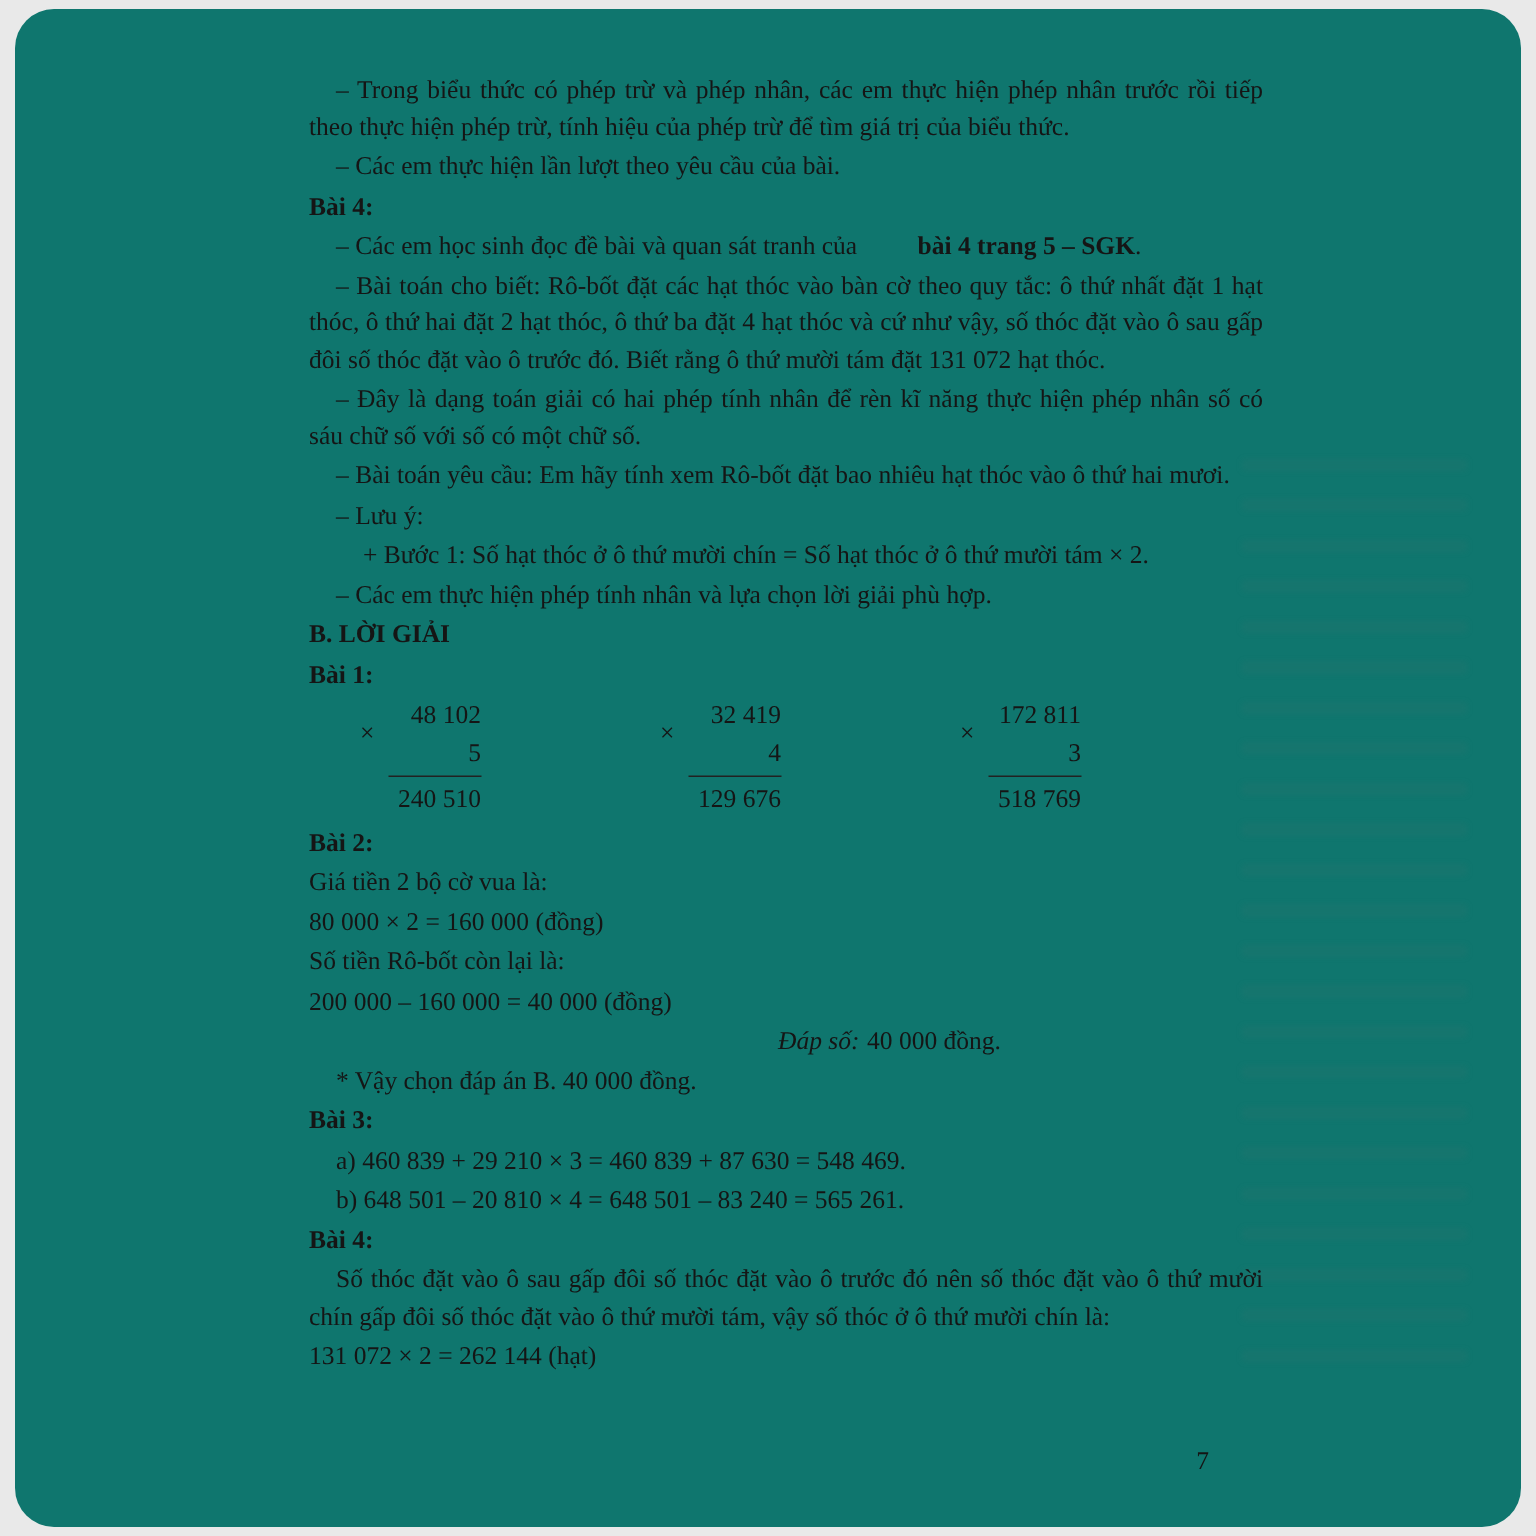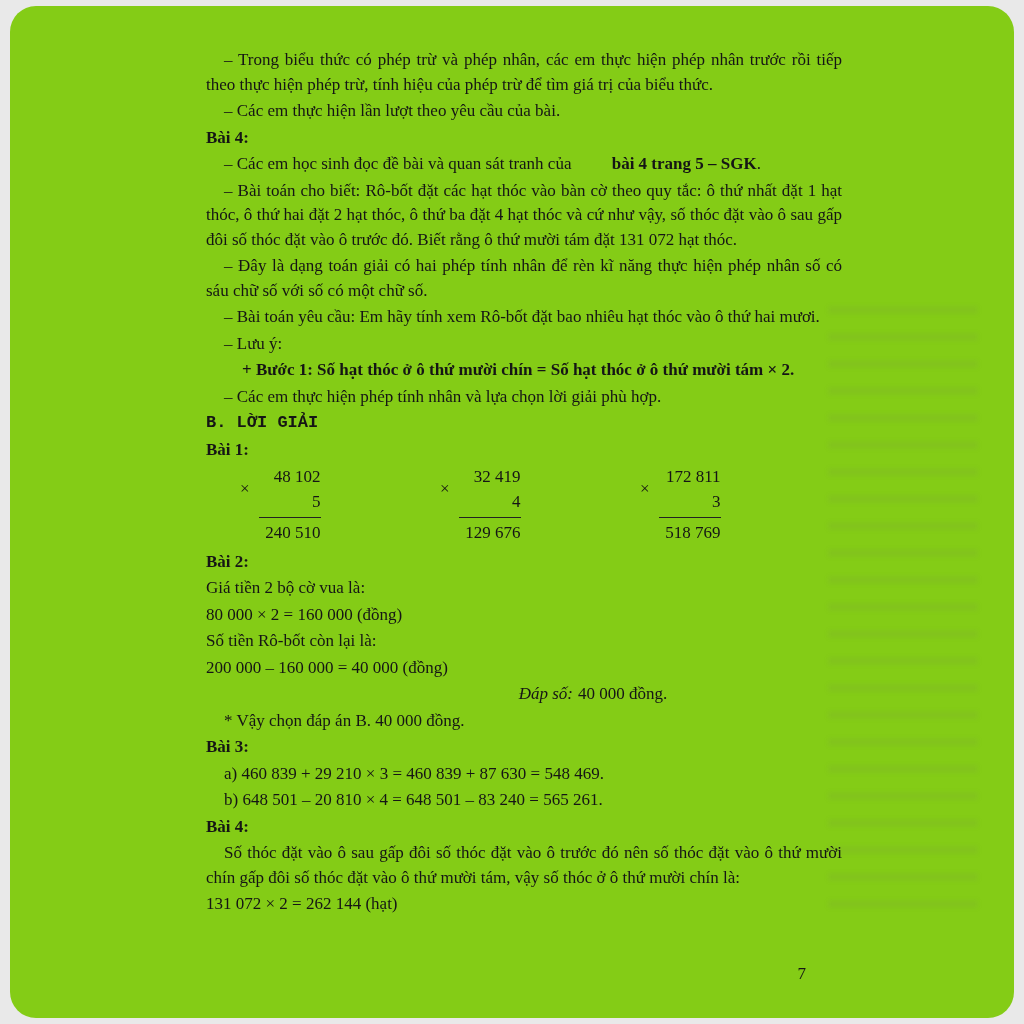--- a/index.html
+++ b/index.html
@@ -6,40 +6,40 @@
   body{
     width:1024px;height:1024px;
     background:#e9e9e9;
     font-family:"Liberation Serif","DejaVu Serif",serif;
     color:#151515;
     position:relative;
     overflow:hidden;
   }
   .page{
     position:absolute;left:10px;top:6px;right:10px;bottom:6px;
-    background:#84cc16;
+    background:#0f766e;
     border-radius:26px;
   }
   .bleed{
     position:absolute;right:36px;top:300px;width:150px;height:610px;
     background:repeating-linear-gradient(to bottom,rgba(110,110,110,0.08) 0 8px,transparent 8px 27px);
     filter:blur(2px);
     pointer-events:none;
   }
   .content{
     position:absolute;left:196px;top:42px;width:636px;
     font-size:17px;line-height:24.5px;
   }
   .content p{margin:0 0 2px 0;text-align:justify;}
   .indent{text-indent:18px;}
-  .indent2{text-indent:36px;font-weight:bold;}
+  .indent2{text-indent:36px;}
   .b{font-weight:bold;padding-left:36px;}
   .i{font-style:italic;}
   .heading{font-weight:bold;text-align:left;margin-top:2px;}
-  .section-heading{font-weight:bold;text-align:left;margin:4px 0 3px 0;font-family:Liberation Mono, monospace;}
+  .section-heading{font-weight:bold;text-align:left;margin:4px 0 3px 0;}
   .center{text-align:left;}
   
   .mult-row{
     display:flex;
     padding-left:34px;
     margin:3px 0 4px 0;
   }
   .mult{
     display:flex;
     width:200px;

